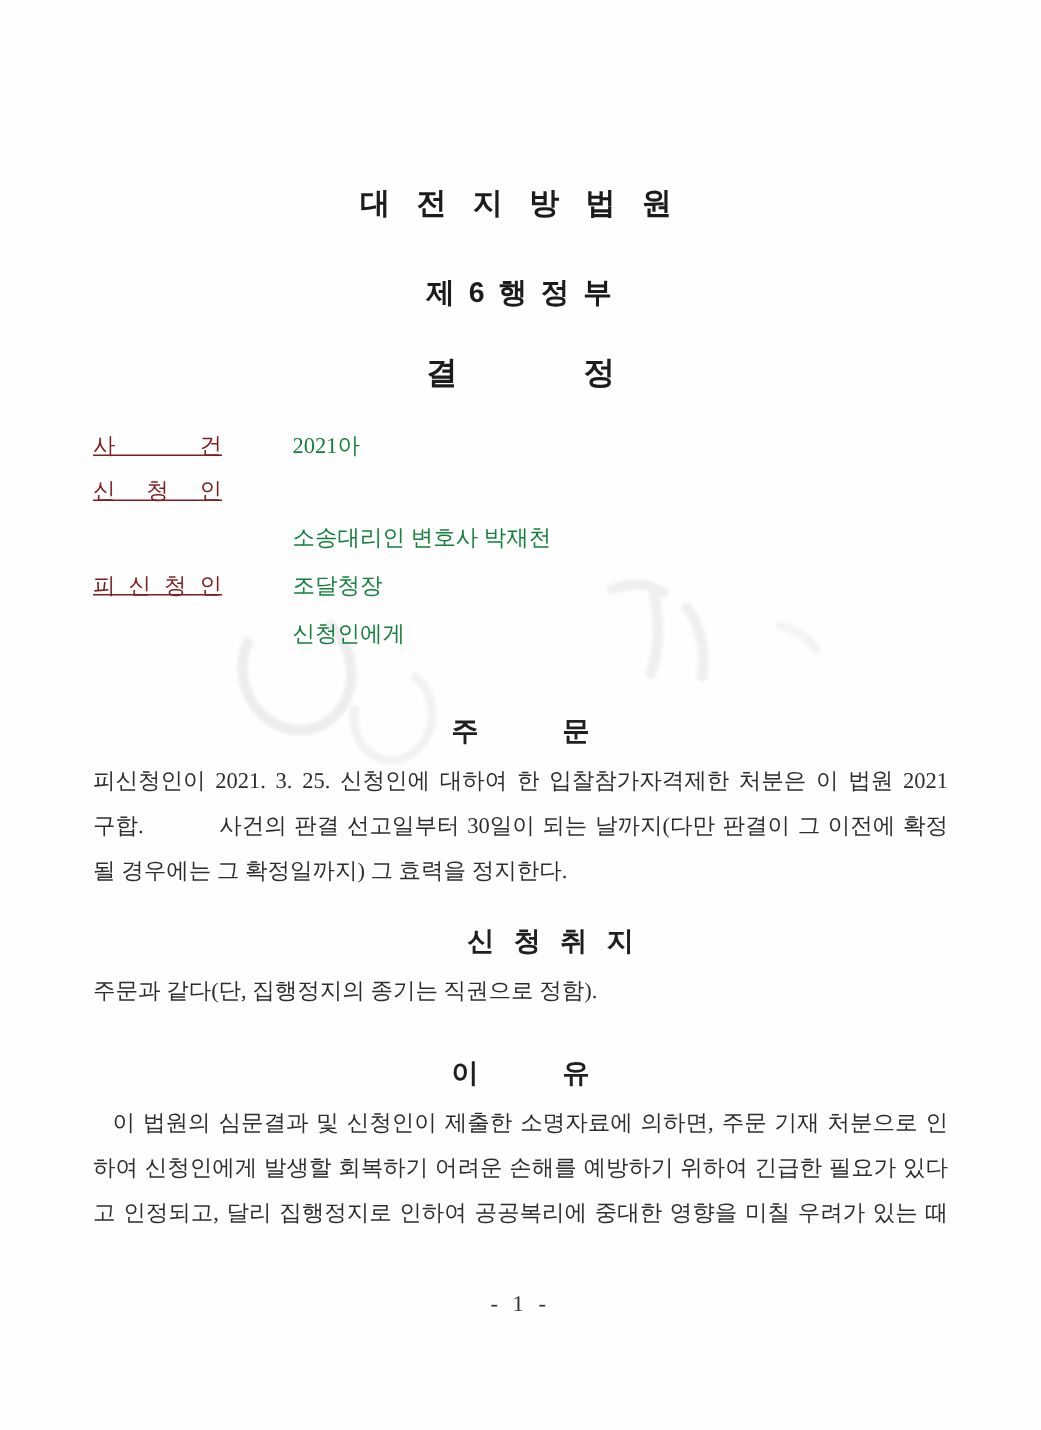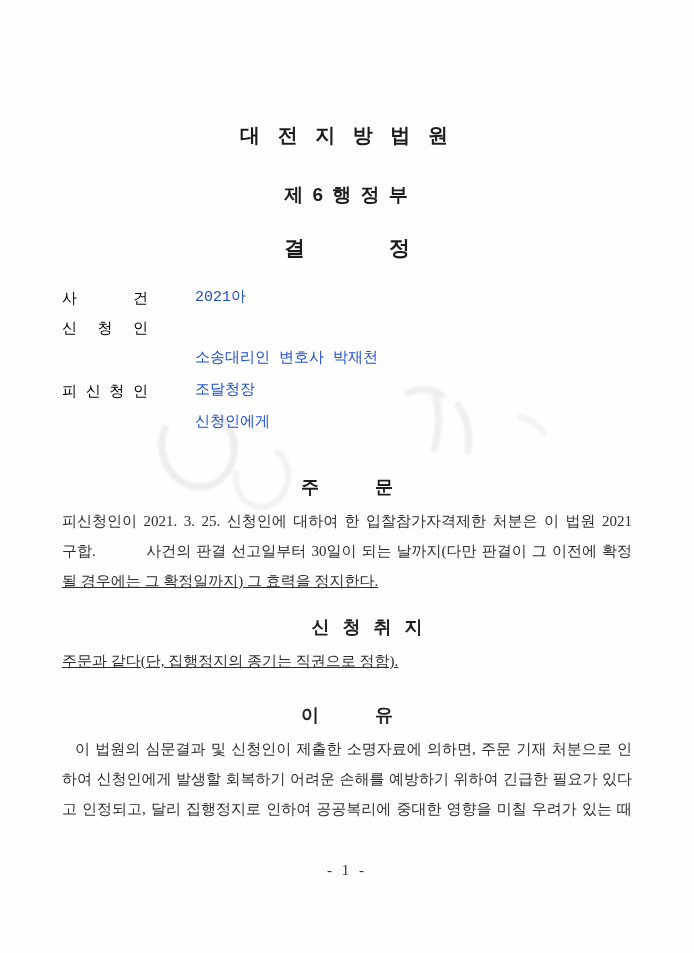--- a/index.html
+++ b/index.html
@@ -62,24 +62,25 @@
     margin: 0 62px;
     font-size: 15px;
     line-height: 30px;
   }
   .party-row.lh32 { line-height: 32px; }
   .party-row.gap-top { }
   .party-label {
     width: 86px;
     text-align: justify;
     text-align-last: justify;
-    color: #000000;
+    color: #7f1d1d;
     white-space: nowrap;
+    text-decoration: underline;
   }
-  .party-value { margin-left: 47px; color: #1d4ed8; font-family: Liberation Mono, monospace; }
+  .party-value { margin-left: 47px; color: #15803d; }
 
   
   .section-heading {
     display: flex;
     justify-content: center;
     gap: 56px;
     font-family: "Liberation Sans", "DejaVu Sans", sans-serif;
     font-size: 18px;
     font-weight: bold;
     color: #1f1f1f;
@@ -98,21 +99,21 @@
   .body-block { margin-top: 6px; }
   .body-line {
     margin: 0 62px;
     width: 570px;
     font-size: 15px;
     line-height: 30px;
     color: #2d2d2d;
     text-align: justify;
     text-align-last: justify;
   }
-  .body-line.no-justify { text-align: left; text-align-last: left; text-decoration: underline; }
+  .body-line.no-justify { text-align: left; text-align-last: left; }
   .body-line.indent { padding-left: 13px; }
 
   
   .page-number {
     margin-top: 38px;
     text-align: center;
     font-size: 15px;
     letter-spacing: 3px;
     color: #333333;
   }

